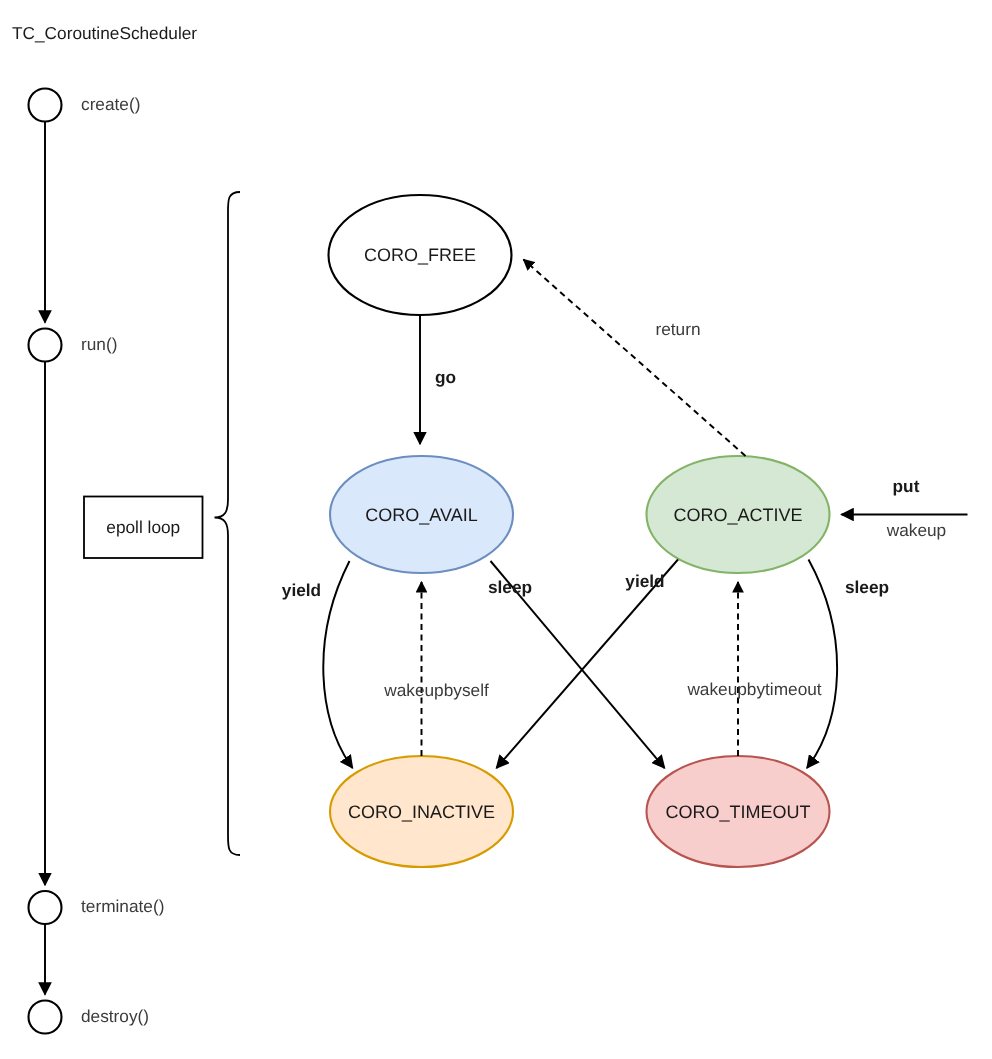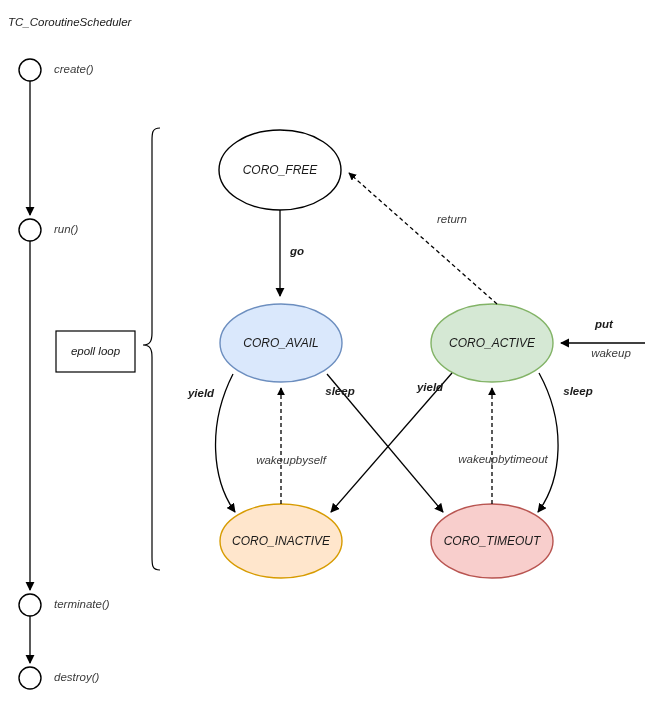--- a/index.html
+++ b/index.html
@@ -12,21 +12,20 @@
     height: 706px;
     font-family: "Liberation Sans", sans-serif;
     color: #1a1a1a;
     overflow: hidden;
     position: relative;
   }
   #diagram-root {
     position: relative;
     width: 661px;
     height: 706px;
-    font-style: italic;
   }
   svg#diagram-svg {
     position: absolute;
     left: 0;
     top: 0;
     width: 661px;
     height: 706px;
   }
   .node-label {
     font-family: "Liberation Sans", sans-serif;

